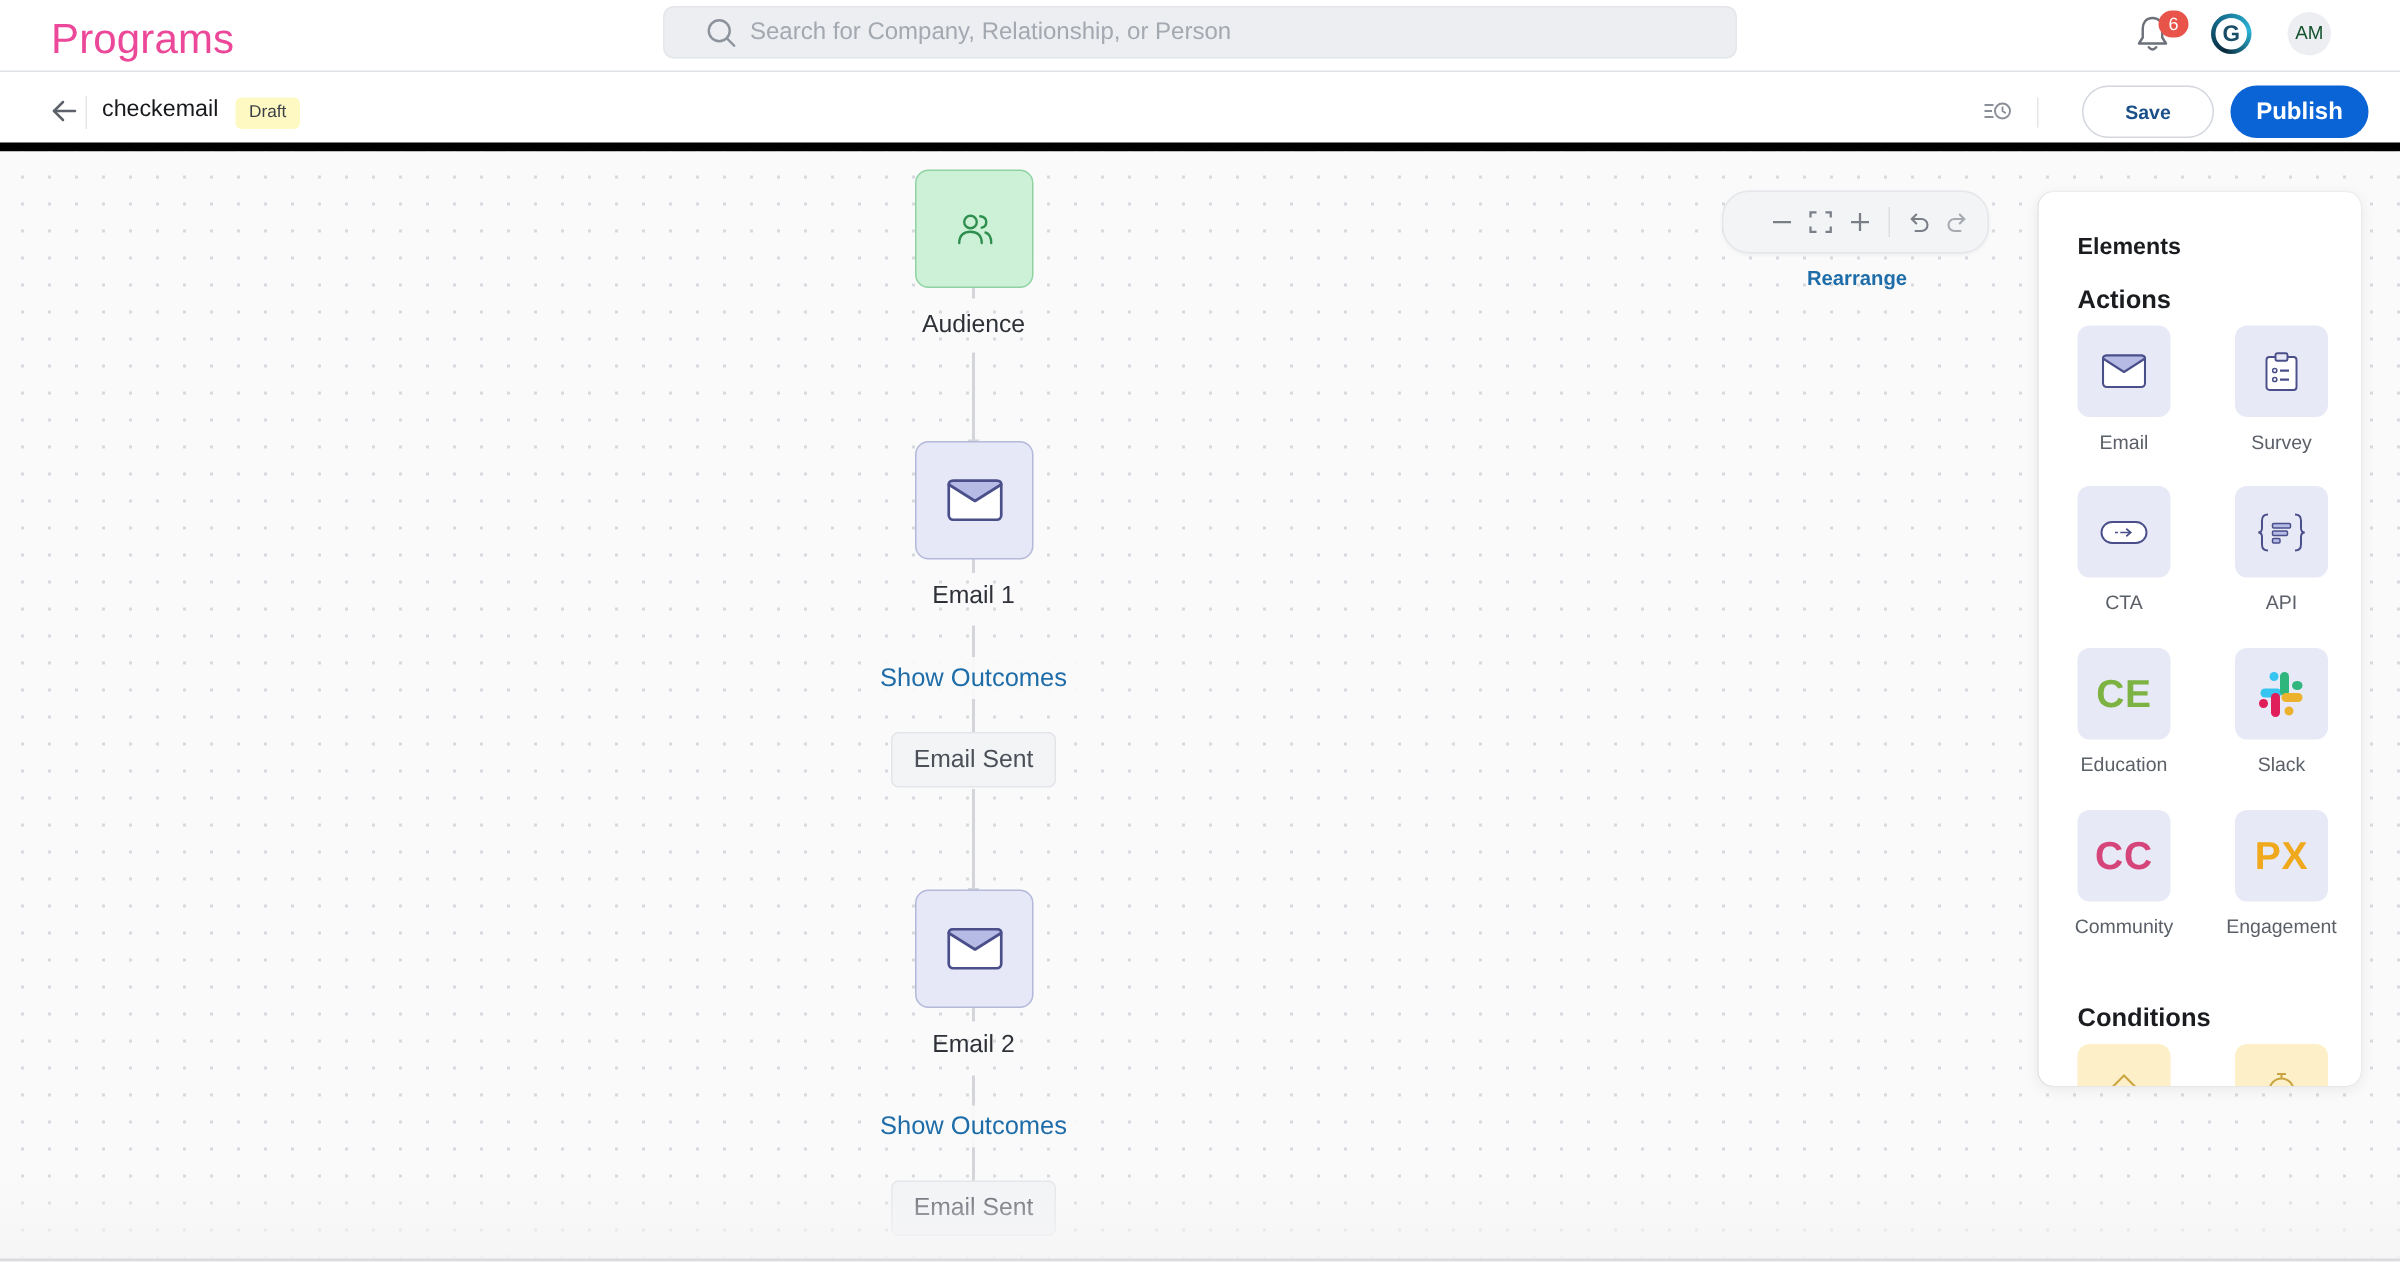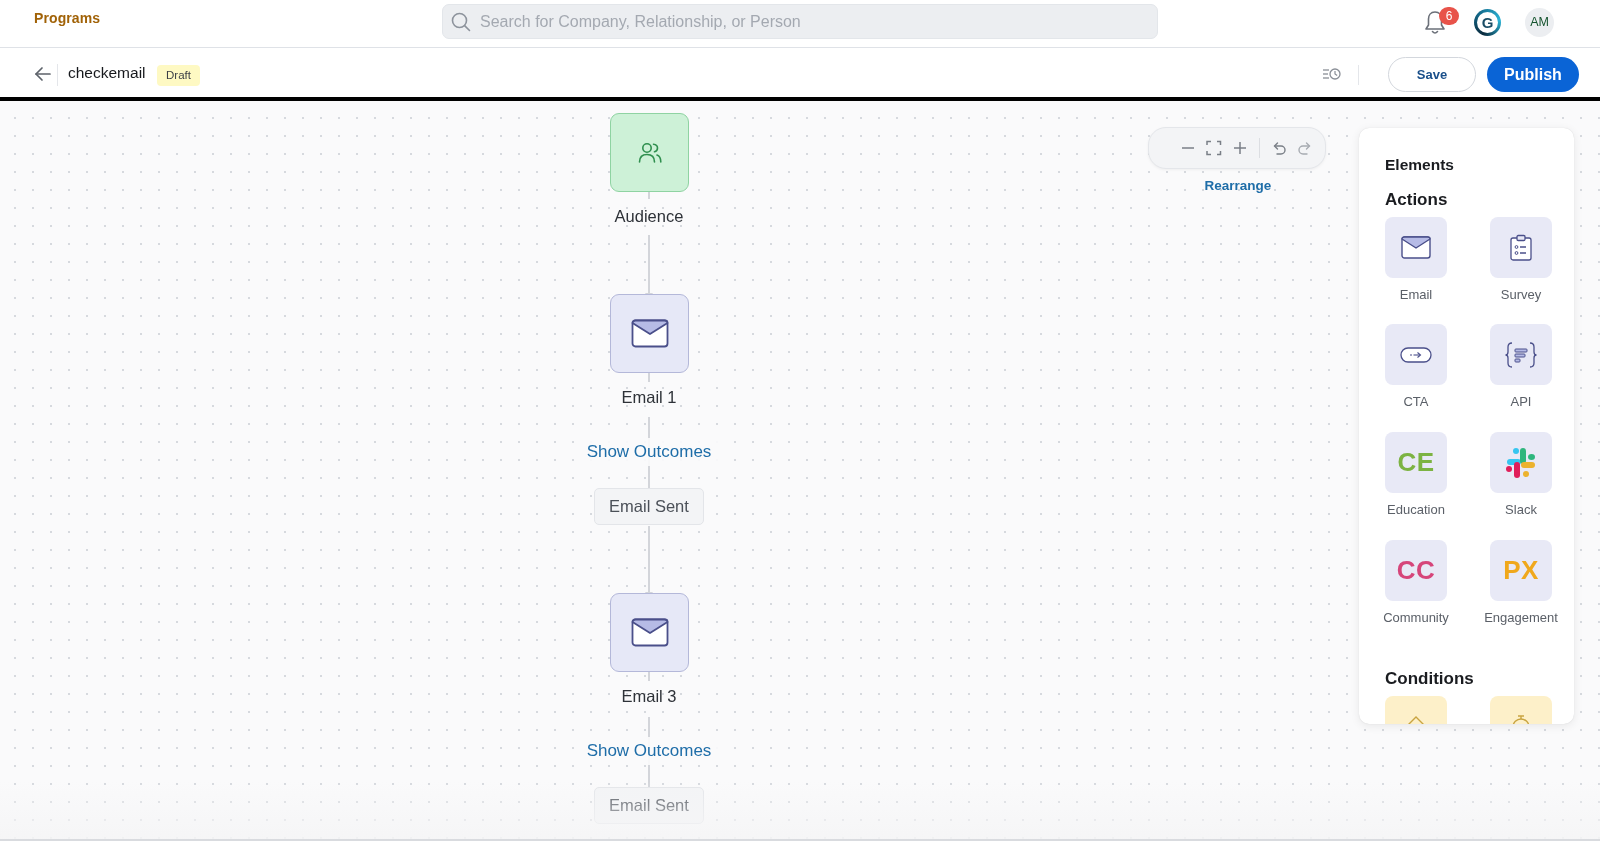--- a/index.html
+++ b/index.html
@@ -9,26 +9,26 @@
     background: #ffffff; color: #1f2329;
   }
 
   
   .topbar {
     position: absolute; left: 0; top: 0; width: 1600px; height: 48px;
     background: #fff; border-bottom: 1px solid #dfe2e7;
   }
   .app-title {
     position: absolute; left: 34px; top: 10px;
-    font-size: 14px; font-weight: 700; color: #a16207; letter-spacing: 0.1px;
+    font-size: 28px; font-weight: 400; color: #ec4899; letter-spacing: 0.1px;
   }
   .search {
     position: absolute; left: 442px; top: 4px; width: 716px; height: 35px;
     background: #eceef1; border-radius: 7px; border: 1px solid #e3e6ea;
-    display: flex; align-items: center; padding-left: 8px;
+    display: flex; align-items: center; padding-left: 28px;
   }
   .search svg { flex: none; }
   .search input {
     border: none; background: transparent; outline: none;
     margin-left: 9px; width: 640px; height: 30px;
     font-family: "Liberation Sans", "DejaVu Sans", sans-serif;
     font-size: 16px; color: #333;
   }
   .search input::placeholder { color: #a4a9b1; }
 
@@ -51,21 +51,21 @@
   }
   .avatar {
     position: absolute; left: 1525px; top: 8px; width: 29px; height: 29px; border-radius: 50%;
     background: #eceef1; color: #14532d; font-size: 12.5px; line-height: 29px; text-align: center;
     cursor: pointer;
   }
 
   
   .subbar {
     position: absolute; left: 0; top: 48px; width: 1600px; height: 53px;
-    background: #fff; border-bottom: 4px solid #000000;
+    background: #fff; border-bottom: 6px solid #000000;
   }
   .back-btn {
     position: absolute; left: 32px; top: 15px; width: 22px; height: 22px; cursor: pointer;
   }
   .back-divider {
     position: absolute; left: 57px; top: 16px; width: 1px; height: 22px; background: #e4e6ea;
   }
   .prog-name {
     position: absolute; left: 68px; top: 16px; font-size: 15.5px; color: #17191d;
   }
@@ -264,21 +264,21 @@
   <div class="node-label" style="left:569px; top:287px;">Email 1</div>
   <div class="outcome-link" style="left:579px; top:337px;">Show Outcomes</div>
   <div class="outcome-chip" style="left:594px; top:387px;">Email Sent</div>
 
   <div class="node email" style="left:610px; top:492px;">
     <svg width="38" height="29" viewBox="0 0 38 29">
       <rect x="1.5" y="1.5" width="35" height="26" rx="3" fill="#fff" stroke="#4a4f8a" stroke-width="1.8"></rect>
       <path d="M1.5 4 Q1.5 1.5 4.5 1.5 L33.5 1.5 Q36.5 1.5 36.5 4 L19 15 Z" fill="#b6bbe6" stroke="#4a4f8a" stroke-width="1.8" stroke-linejoin="round"></path>
     </svg>
   </div>
-  <div class="node-label" style="left:569px; top:586px;">Email 3</div>
+  <div class="node-label" style="left:569px; top:586px;">Email 2</div>
   <div class="outcome-link" style="left:579px; top:636px;">Show Outcomes</div>
   <div class="outcome-chip" style="left:594px; top:686px;">Email Sent</div>
 
   <div class="zoom-toolbar">
     <div class="tb-btn">
       <svg width="14" height="14" viewBox="0 0 14 14">
           <line x1="1" y1="7" x2="13" y2="7" stroke="#7a7f87" stroke-width="1.5"></line>
         </svg>
     </div>
     <div class="tb-btn">

